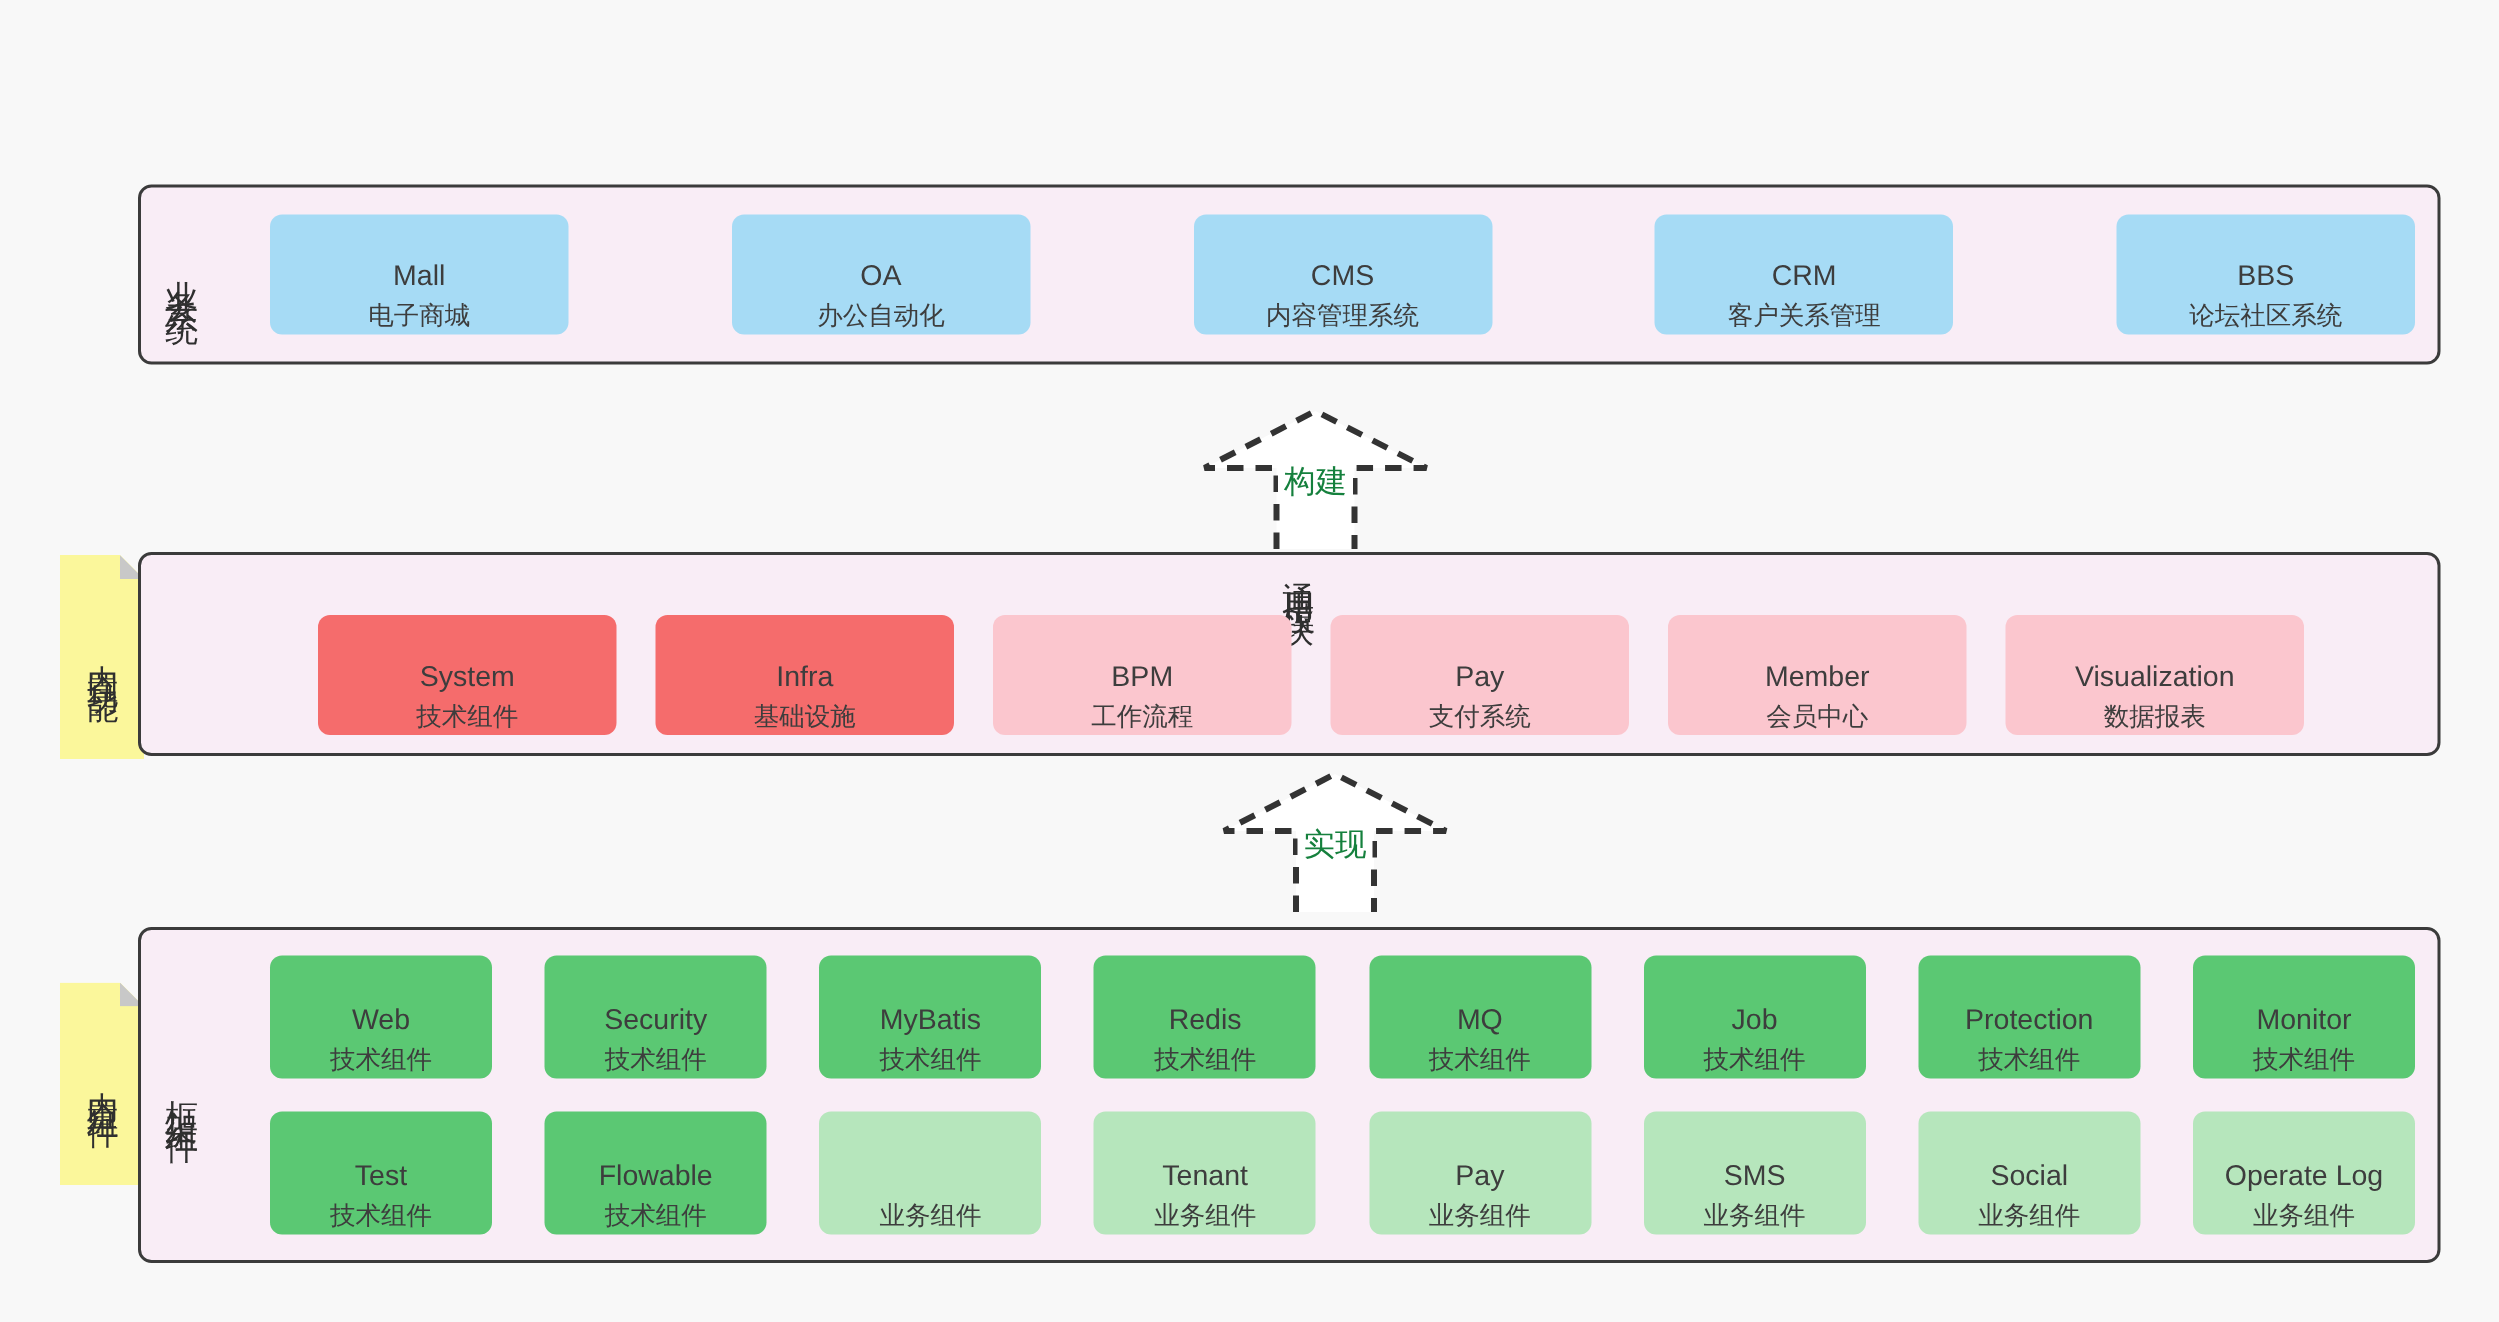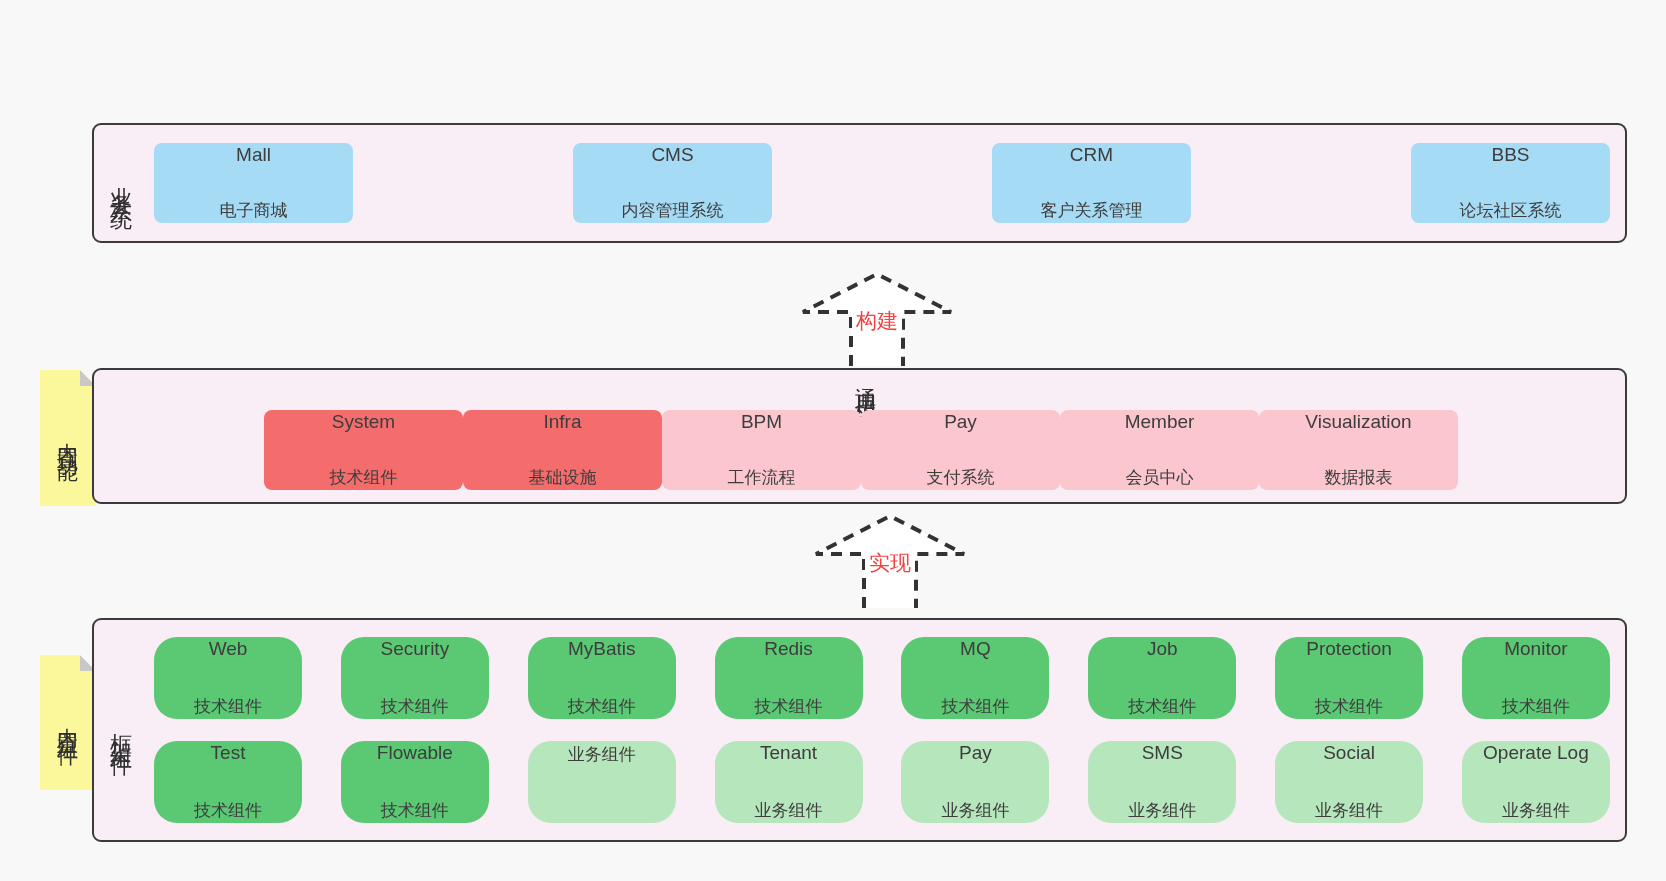--- a/index.html
+++ b/index.html
@@ -21,25 +21,25 @@
     margin-left:16px;margin-right:4px;flex:none;line-height:1;
   }
   .boxes{
     flex:1;display:flex;justify-content:space-between;align-items:center;
     padding:0 15px 0 18px;
   }
   .rows{flex:1;display:flex;flex-direction:column;gap:22px;}
   
   .box{
     box-sizing:border-box;border-radius:8px;
-    display:flex;flex-direction:column;justify-content:space-between;align-items:center;
-    text-align:center;padding:0 6px;flex:none;
+    display:flex;flex-direction:column;justify-content:flex-end;align-items:center;
+    text-align:center;padding:0 6px;flex:none;margin-left:26px;
   }
   .w6 .box{width:199px;height:80px;}
-  .w8 .box{width:148px;height:82px;border-radius:23px;}
+  .w8 .box{width:148px;height:82px;}
   .box .en{font-size:19px;line-height:24px;}
   .box .zh{font-size:17px;line-height:24px;margin-top:2px;}
   .blue{background:#a6dbf5;}
   .red{background:#f56c6c;}
   .pink{background:#fbc6ce;}
   .green{background:#5bc873;}
   .lightgreen{background:#b6e6bc;}
   
   .note{
     position:absolute;width:56px;z-index:1;background:#fbf79b;
@@ -52,21 +52,21 @@
   }
   .note-text{
     writing-mode:vertical-rl;text-orientation:upright;
     font-size:21px;letter-spacing:6px;color:#2f2f2f;line-height:1;
   }
   
   .arrow{position:absolute;width:160px;height:100px;z-index:1;}
   .arrow svg{position:absolute;left:0;top:0;}
   .arrow-label{
     position:absolute;left:50%;top:40px;transform:translateX(-50%);
-    background:#ffffff;padding:1px 4px;font-size:21px;color:#ef4444;
+    background:#ffffff;padding:1px 4px;font-size:21px;color:#15803d;
     white-space:nowrap;
   }
 </style>
 </head>
 <body>
 
 <div class="note" style="left:40px;top:370px;height:136px;">
   <div class="fold"></div>
   <span class="note-text">内置功能</span>
 </div>
@@ -75,20 +75,24 @@
   <div class="fold"></div>
   <span class="note-text">内置组件</span>
 </div>
 
 <section class="layer" style="left:92px;top:123px;width:1535px;height:120px;">
   <div class="layer-label">业务系统</div>
   <div class="boxes w6">
       <div class="box blue">
     <div class="en">Mall</div>
     <div class="zh">电子商城</div>
+  </div>
+      <div class="box blue">
+    <div class="en">OA</div>
+    <div class="zh">办公自动化</div>
   </div>
       <div class="box blue">
     <div class="en">CMS</div>
     <div class="zh">内容管理系统</div>
   </div>
       <div class="box blue">
     <div class="en">CRM</div>
     <div class="zh">客户关系管理</div>
   </div>
       <div class="box blue">

